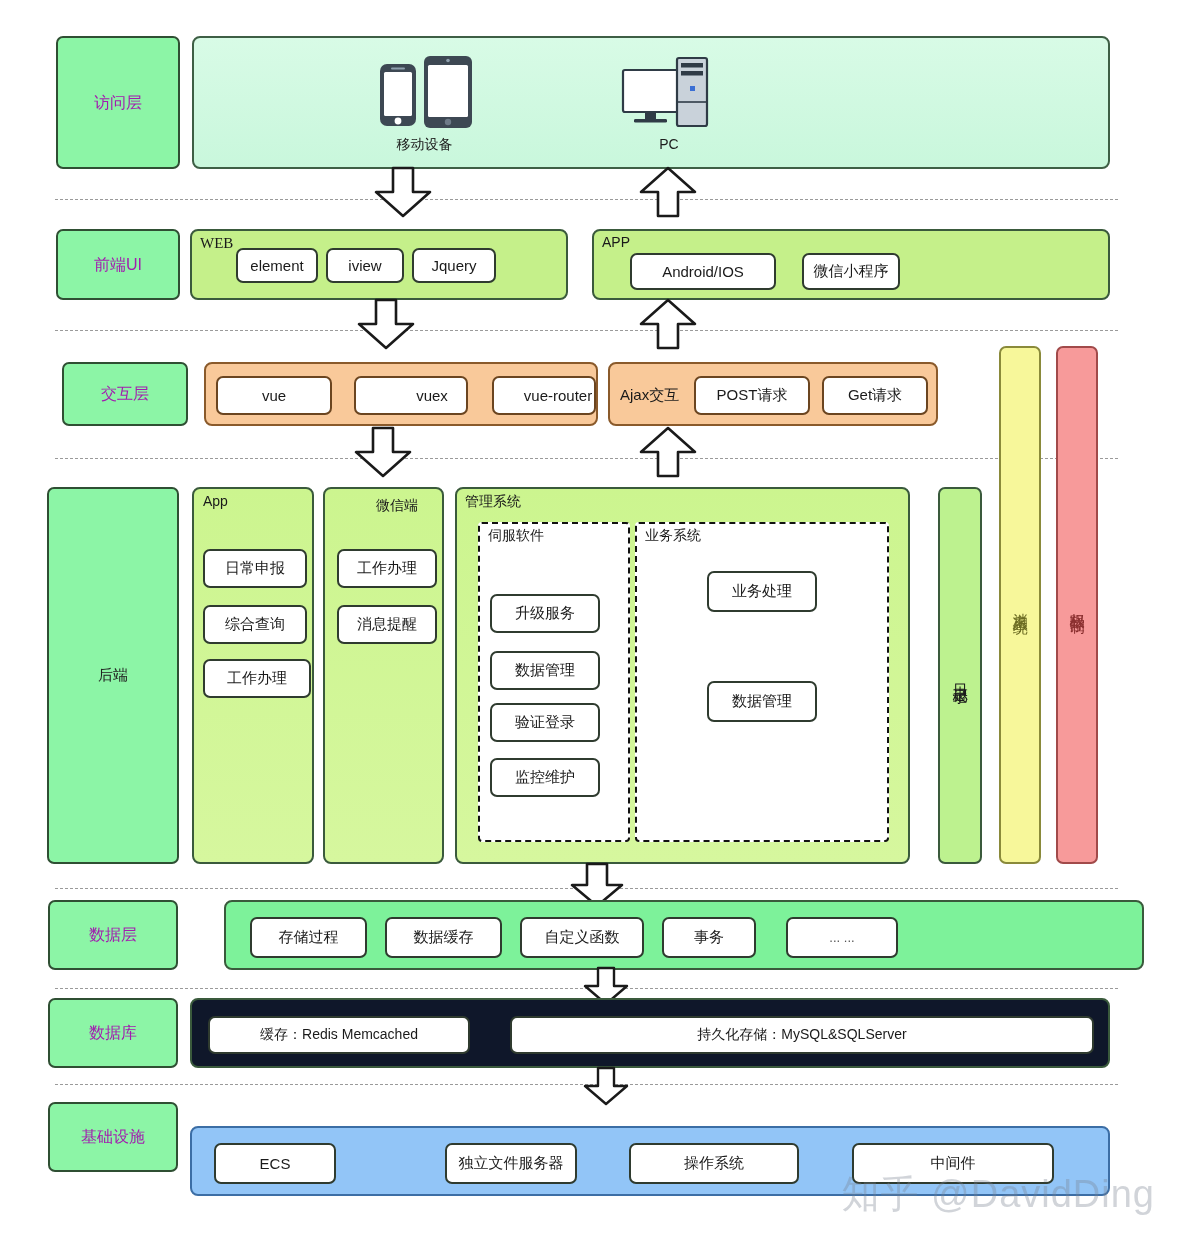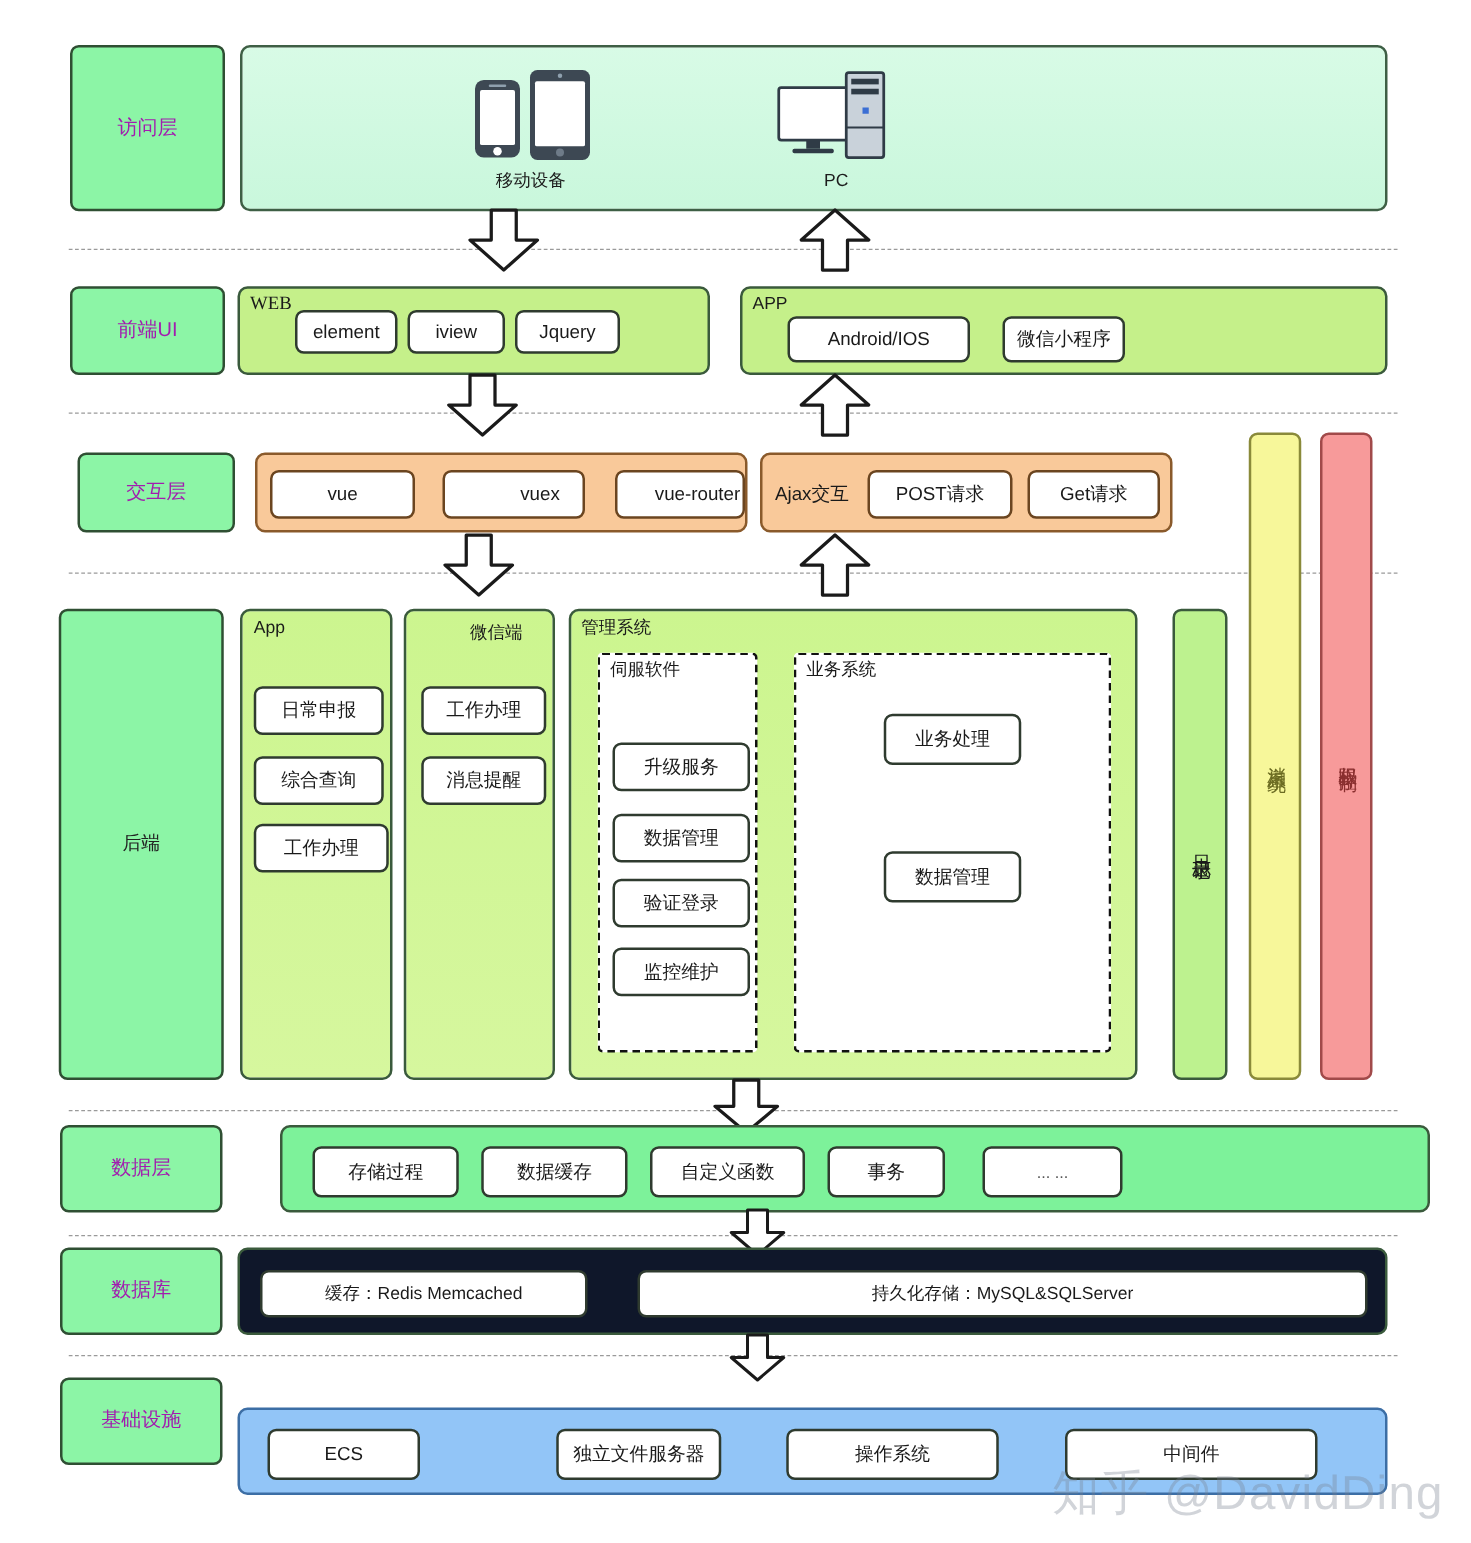--- a/index.html
+++ b/index.html
@@ -286,21 +286,21 @@
 
   <div class="col-green" style="left:323px; top:487px; width:121px; height:377px;">
     <div class="grp-title" style="left:9px; top:8px;margin-left:42px;">微信端</div>
     <div class="chip" style="left:12px; top:60px; width:100px; height:39px;">工作办理</div>
     <div class="chip" style="left:12px; top:116px; width:100px; height:39px;">消息提醒</div>
   </div>
 
   <div class="col-green" style="left:455px; top:487px; width:455px; height:377px;">
     <div class="grp-title" style="left:8px; top:4px;">管理系统</div>
 
-    <div class="dashsub" style="left:21px; top:33px; width:128px; height:320px;">
+    <div class="dashsub" style="left:21px; top:33px; width:152px; height:320px;">
       <div class="grp-title" style="left:8px; top:3px;">伺服软件</div>
       <div class="chip" style="left:10px; top:70px; width:110px; height:39px;">升级服务</div>
       <div class="chip" style="left:10px; top:127px; width:110px; height:39px;">数据管理</div>
       <div class="chip" style="left:10px; top:179px; width:110px; height:39px;">验证登录</div>
       <div class="chip" style="left:10px; top:234px; width:110px; height:39px;">监控维护</div>
     </div>
 
     <div class="dashsub" style="left:178px; top:33px; width:254px; height:320px;">
       <div class="grp-title" style="left:8px; top:3px;">业务系统</div>
       <div class="chip" style="left:70px; top:47px; width:110px; height:41px;">业务处理</div>

